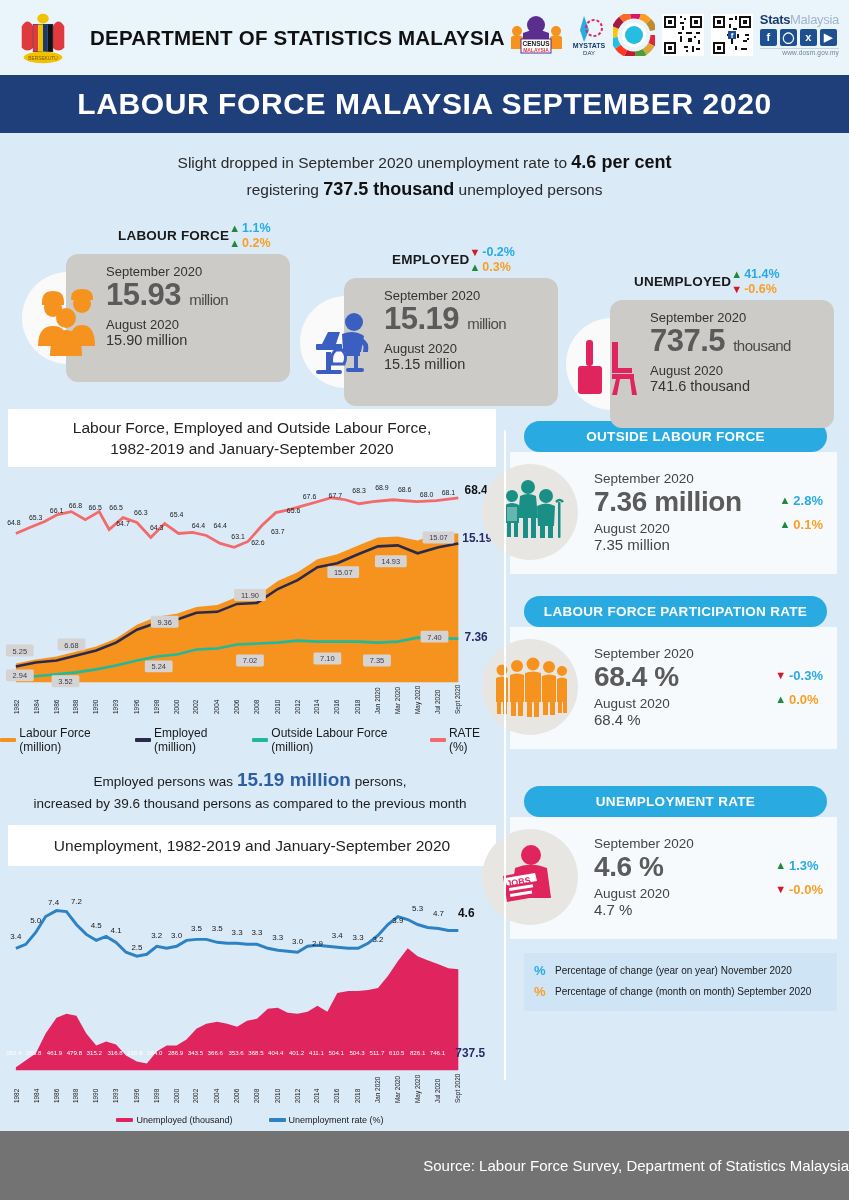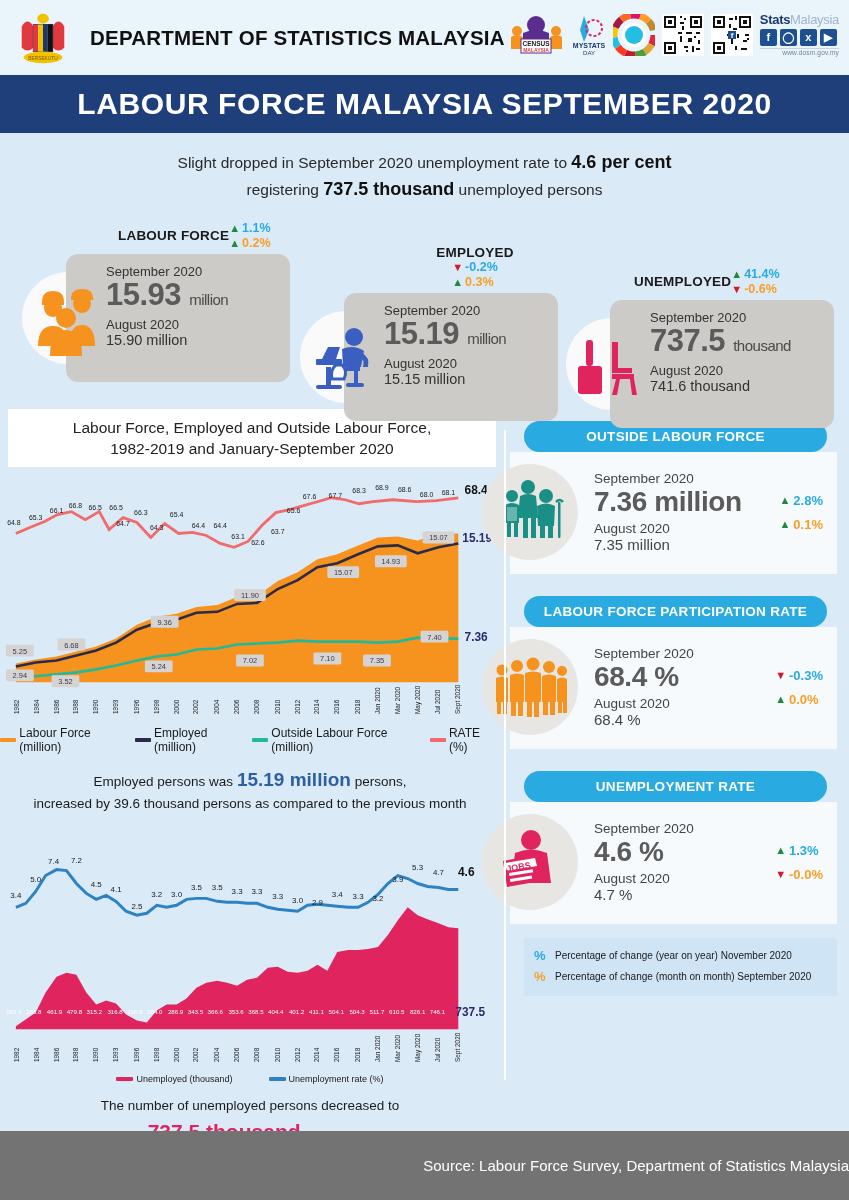--- a/index.html
+++ b/index.html
@@ -329,21 +329,21 @@
       <div class="kpi-panel">
         <div class="kp-month">September 2020</div>
         <div class="kp-big"><span style="font-size:31px;font-weight:bold;color:#5b5b5b">15.93</span> <span>million</span></div>
         <div class="kp-prev-m">August 2020</div>
         <div class="kp-prev-v">15.90 million</div>
       </div>
     </div>
   </div>
 
   <div class="kpi" style="left:300px; top:36px; width:258px;">
-    <div class="kpi-head" style="padding-left:92px;flex-direction:column;">
+    <div class="kpi-head" style="padding-left:92px;">
       <div class="kpi-name">EMPLOYED</div>
       <div class="kpi-deltas">
         <div class="d-row d-yoy">
             <span class="tri-dn">▼</span>
             <span>-0.2%</span>
           </div>
         <div class="d-row d-mom">
             <span class="tri-up">▲</span>
             <span>0.3%</span>
           </div>
@@ -541,20 +541,23 @@
             <span>RATE (%)</span>
           </div>
       </div>
     </div>
 
     <div class="caption">
       <span>Employed persons was </span><b class="blue">15.19 million</b><span> persons,</span><br>
       <span>increased by 39.6 thousand persons as compared to the previous month</span>
     </div>
 
+    <div class="chart-card">
+      <div class="chart-title" style="padding:11px 0 9px;">Unemployment, 1982-2019 and January-September 2020</div>
+    </div>
     <div class="chart-area">
       <svg viewBox="0 0 500 240" width="496" height="240">
         <rect width="500" height="240" fill="#dbeaf7"></rect>
 
         <path d="M16,202 L36,188 L46,168 L57,152 L67,148 L77,150 L87,168 L97,180 L107,176 L117,179 L127,190 L138,196 L148,198 L158,186 L168,180 L178,180 L188,174 L198,163 L208,158 L219,156 L229,158 L239,161 L249,155 L259,153 L270,143 L280,142 L290,147 L300,148 L310,146 L320,140 L330,146 L340,127 L351,125 L361,125 L371,124 L381,122 L391,110 L401,95 L411,82 L421,90 L431,94 L442,98 L452,102 L462,103 L462,205 L16,205 Z" fill="#e0245e"></path>
 
         <polyline points="16,82 26,78 36,66 46,50 57,44 67,45 77,58 87,68 97,74 107,70 117,76 127,86 138,90 148,88 158,80 168,82 178,80 188,74 198,73 208,73 219,76 229,77 239,77 249,78 259,78 270,82 280,84 290,85 300,86 310,80 320,79 330,80 340,81 351,82 361,82 371,77 381,69 391,58 401,50 411,53 421,58 431,61 442,62 452,64 462,64" fill="none" stroke="#2d82c4" stroke-width="3"></polyline>
 
         <g font-size="8" fill="#1a1a1a" text-anchor="middle">
           <text x="16" y="73">3.4</text>
@@ -741,21 +744,21 @@
               <span>-0.3%</span>
             </div>
           <div class="pd mom">
               <span class="tri-up">▲</span>
               <span>0.0%</span>
             </div>
         </div>
       </div>
     </div>
 
-    <div class="panel" style="margin-top:22px;">
+    <div class="panel" style="margin-top:37px;">
       <div class="panel-head">UNEMPLOYMENT RATE</div>
       <div class="panel-body">
         <div class="panel-circle">
           <svg width="78" height="70" viewBox="0 0 78 70">
             <g fill="#e0245e">
               <circle cx="40" cy="13" r="10"></circle>
               <path d="M24 26 q16 -7 32 0 l4 30 -40 0z"></path>
               <path d="M12 34 l34 -6 4 26 -34 6z" fill="#e0245e"></path>
             </g>
             <g fill="#ffffff">

